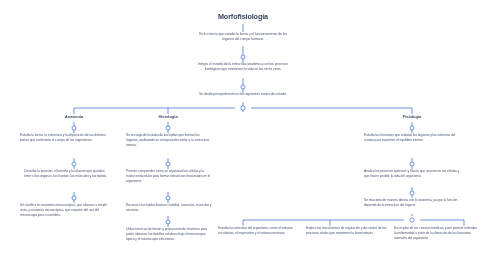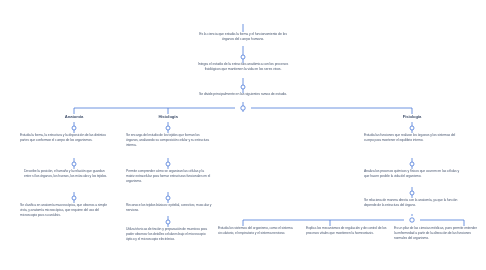--- a/index.html
+++ b/index.html
@@ -138,20 +138,23 @@
     <circle class="knob-o" cx="168" cy="128" r="2"></circle>
     <circle class="knob-o" cx="168" cy="164" r="2"></circle>
     <circle class="knob-o" cx="168" cy="198" r="2"></circle>
     <circle class="knob-o" cx="168" cy="222" r="2"></circle>
     <circle class="knob-o" cx="412" cy="128" r="2"></circle>
     <circle class="knob-o" cx="412" cy="164" r="2"></circle>
     <circle class="knob-o" cx="412" cy="193" r="2"></circle>
     <circle class="knob-o" cx="412" cy="220" r="2.2"></circle>
   </svg>
 
+  <div class="node root" style="left:183px; top:12px; width:120px;">
+    <p class="node-text root-title">Morfofisiología</p>
+  </div>
 
   <div class="node" style="left:193px; top:32px; width:100px;">
     <p class="node-text trunk-text">Es la ciencia que estudia la forma y el funcionamiento de los órganos del cuerpo humano.</p>
   </div>
 
   <div class="node" style="left:193px; top:62px; width:100px;">
     <p class="node-text trunk-text">Integra el estudio de la estructura anatómica con los procesos fisiológicos que mantienen la vida en los seres vivos.</p>
   </div>
 
   <div class="node" style="left:198px; top:92px; width:90px;">

